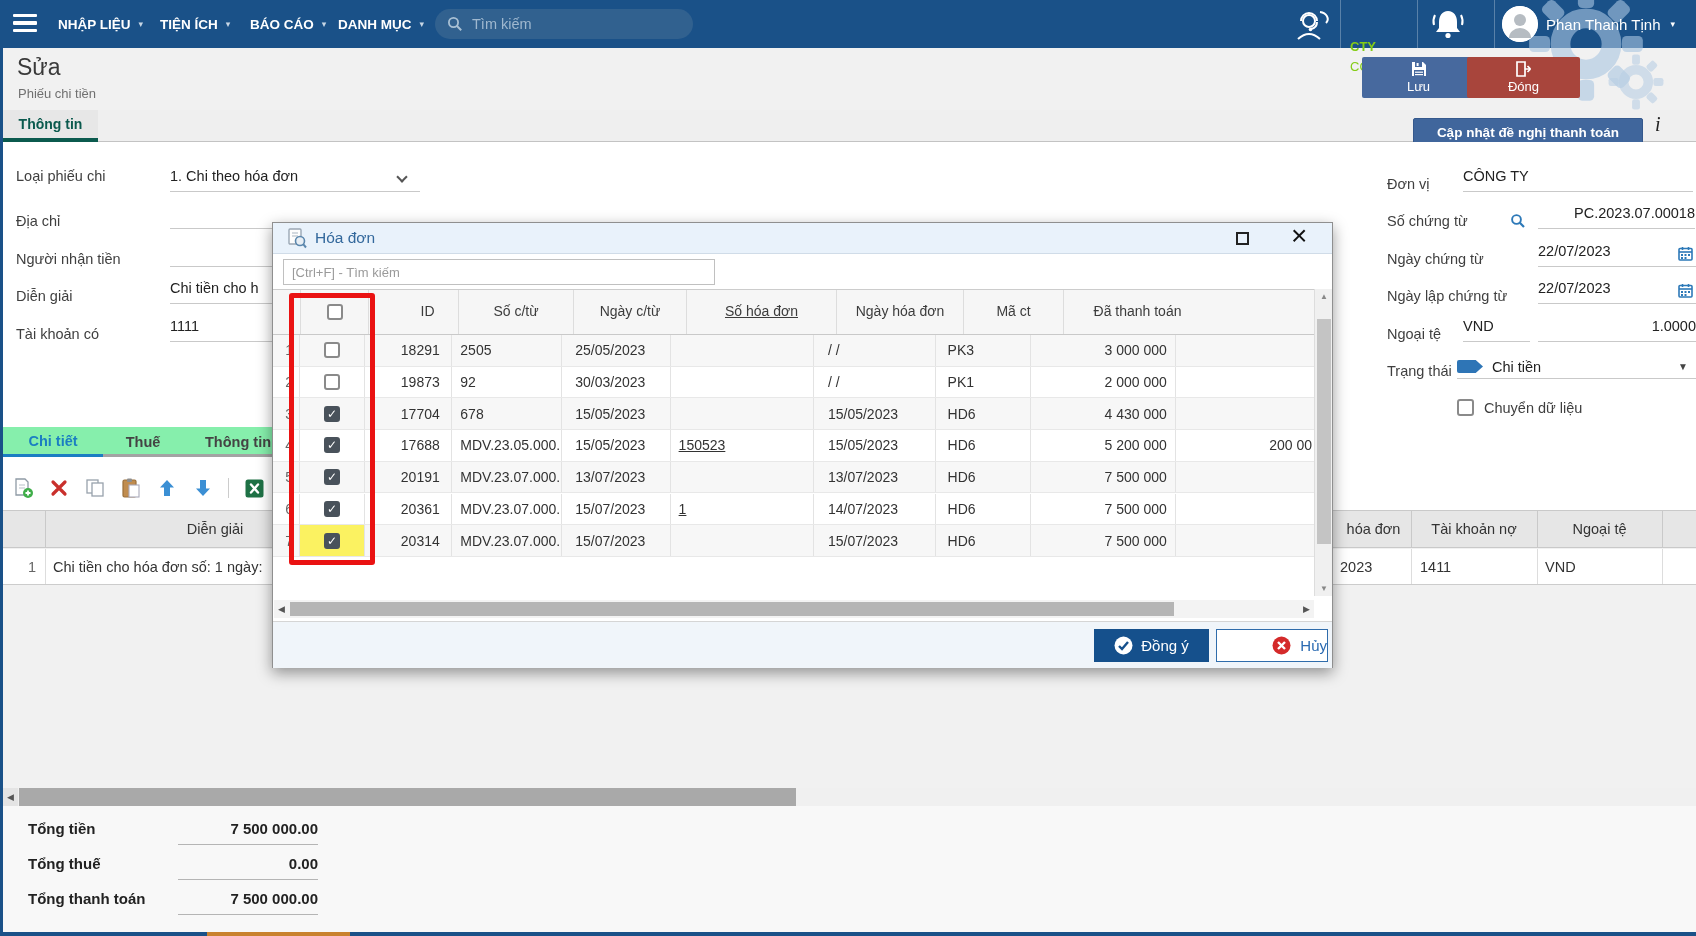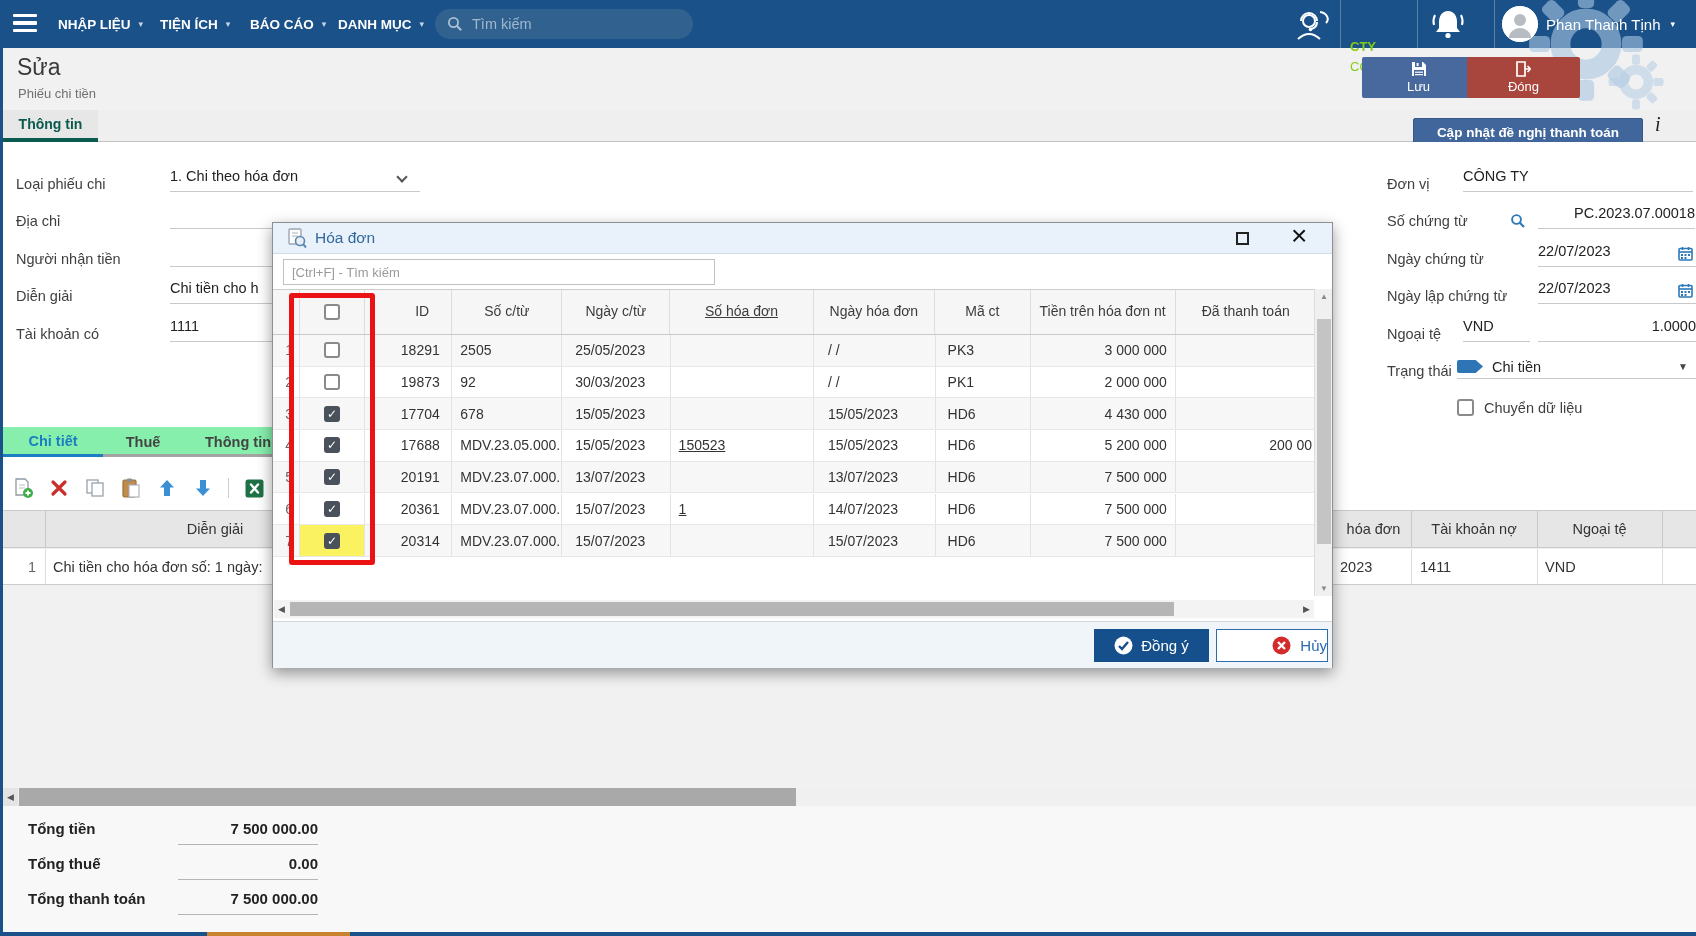--- a/index.html
+++ b/index.html
@@ -267,21 +267,21 @@
     <div class="btn-capnhat">
       <span>Cập nhật đề nghị thanh toán</span>
     </div>
     <div class="info-i">i</div>
   </div>
 
   <div class="white-zone"></div>
   <div class="gray-zone"></div>
   <div class="totals-zone"></div>
 
-  <div class="flabel" style="left:16px;top:176px">Loại phiếu chi</div>
+  <div class="flabel" style="left:16px;top:168px">Loại phiếu chi</div>
   <div class="fval" style="left:170px;top:168px;width:250px">
     <span>1. Chi theo hóa đơn</span>
     <span class="chev" style="position:absolute;right:14px;top:5px"></span>
   </div>
 
   <div class="flabel" style="left:16px;top:213px">Địa chỉ</div>
   <div class="fval" style="left:170px;top:205px;width:250px">
     <span></span>
   </div>
 
@@ -511,21 +511,20 @@
       <div class="m-th c-num"></div>
       <div class="m-th c-cb">
         <span class="cb" style="width:16px;height:16px"></span>
       </div>
       <div class="m-th c-id" style="justify-content:center;padding-left:0">ID</div>
       <div class="m-th c-soct" style="justify-content:center;padding-left:0">Số c/từ</div>
       <div class="m-th c-ngct" style="justify-content:center;padding-left:0">Ngày c/từ</div>
       <div class="m-th c-sohd" style="justify-content:center;padding-left:0">Số hóa đơn</div>
       <div class="m-th c-nghd" style="justify-content:center;padding-left:0">Ngày hóa đơn</div>
       <div class="m-th c-mact" style="justify-content:center;padding-left:0">Mã ct</div>
-      <div class="m-th c-tien" style="justify-content:center;padding:0 6px">Tiền trên hóa đơn nt</div>
       <div class="m-th c-datt" style="justify-content:center;padding-right:0">Đã thanh toán</div>
     </div>
 
     <div class="m-trow odd" style="top:112px">
       <div class="m-td c-num">1</div>
       <div class="m-td c-cb">
           <span class="cb" style="width:16px;height:16px"></span>
         </div>
       <div class="m-td c-id">18291</div>
       <div class="m-td c-soct">2505</div>

